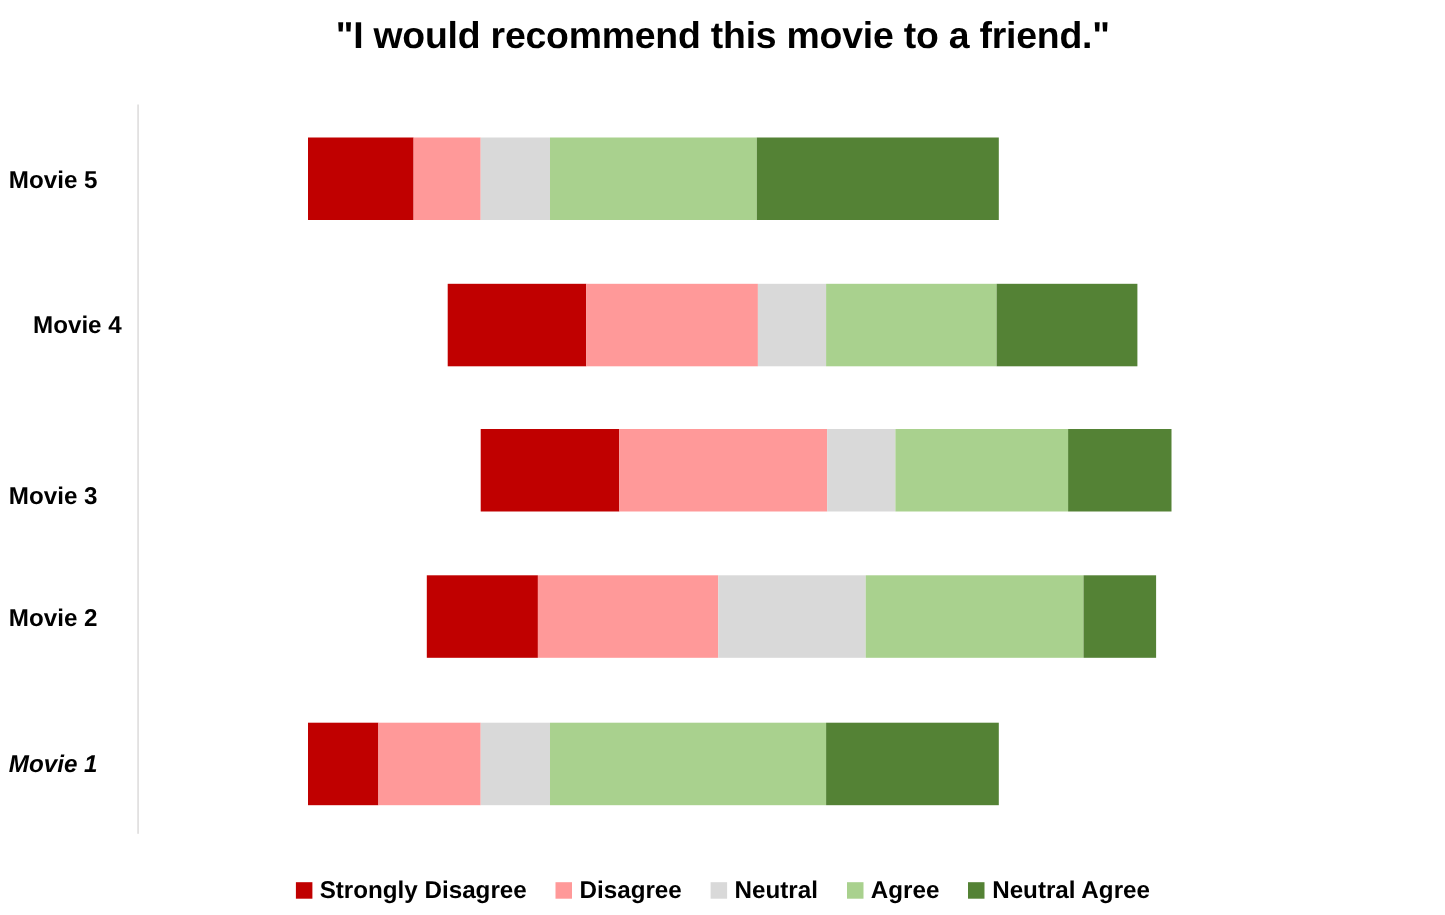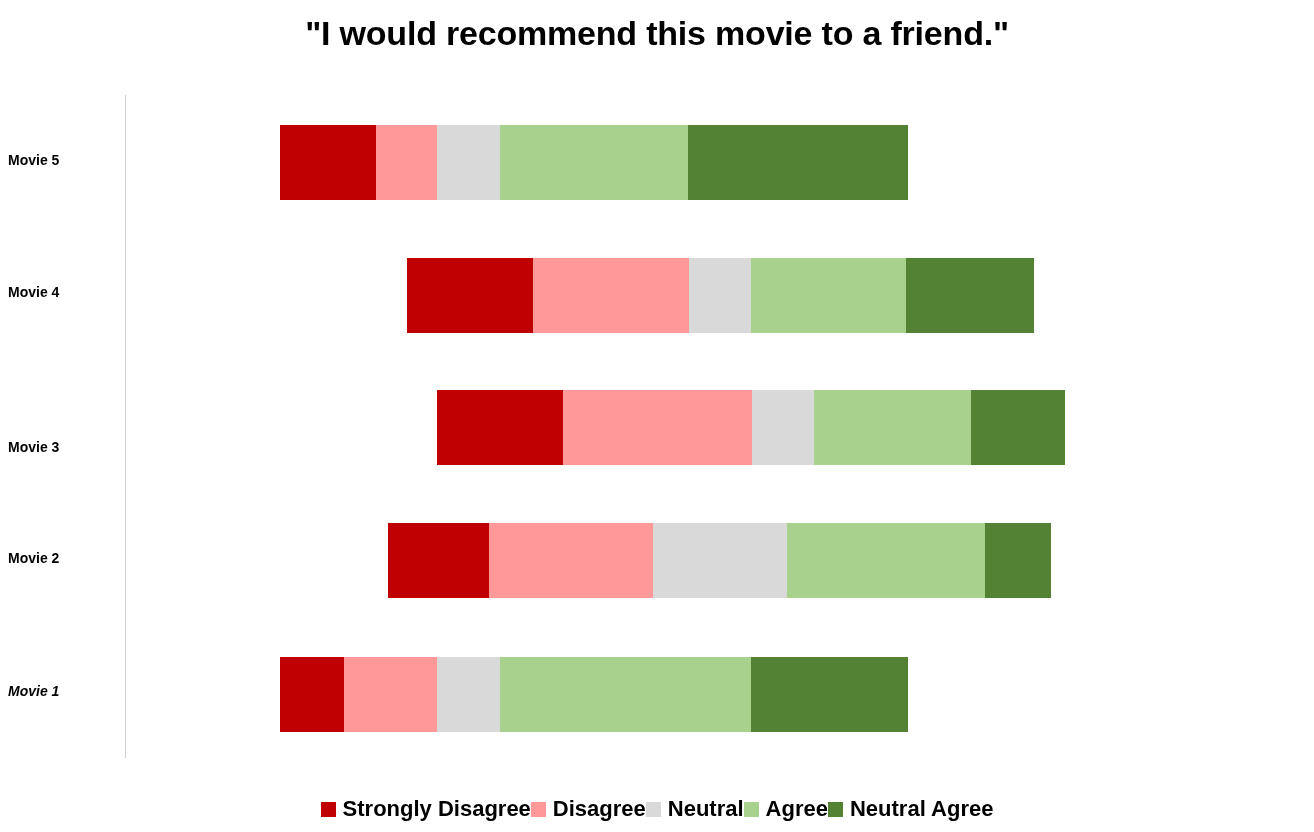--- a/index.html
+++ b/index.html
@@ -50,21 +50,21 @@
     width: 1px;
     height: 663px;
     background: #d0cece;
   }
 
   .cat-label {
     position: absolute;
     left: 8px;
     width: 110px;
     text-align: left;
-    font-size: 14px;
+    font-size: 22px;
     font-weight: bold;
     color: #000000;
     white-space: nowrap;
     line-height: 1;
   }
 
   .bar-row {
     position: absolute;
     height: 75px;
     display: flex;
@@ -79,20 +79,21 @@
   
   #legend {
     position: absolute;
     left: 0;
     top: 798px;
     width: 1314px;
     display: flex;
     flex-direction: row;
     justify-content: center;
     align-items: center;
+    gap: 26px;
   }
   .legend-item {
     display: flex;
     flex-direction: row;
     align-items: center;
     gap: 7px;
     white-space: nowrap;
   }
   .legend-swatch {
     width: 15px;
@@ -111,21 +112,21 @@
 <body>
 
 <div id="chart-root">
 
   <div id="chart-title">"I would recommend this movie to a friend."</div>
 
   <div id="plot-area">
     <div id="y-axis-line"></div>
 
     <div class="cat-label" style="top:153px;">Movie 5</div>
-    <div class="cat-label" style="top:285px;">Movie 4</div>
+    <div class="cat-label" style="top:285px;margin-left:22px;">Movie 4</div>
     <div class="cat-label" style="top:440px;">Movie 3</div>
     <div class="cat-label" style="top:551px;">Movie 2</div>
     <div class="cat-label" style="top:684px;font-style:italic;">Movie 1</div>
 
     <div class="bar-row" id="bar-row-0" style="left: 280px; top: 125px; height: 75px;">
       <span class="seg" title="Movie 5 — Strongly Disagree: 15%" style="width: 96px; background: rgb(192, 0, 0);"></span>
       <span class="seg" title="Movie 5 — Disagree: 10%" style="width: 61px; background: rgb(255, 153, 153);"></span>
       <span class="seg" title="Movie 5 — Neutral: 10%" style="width: 63px; background: rgb(217, 217, 217);"></span>
       <span class="seg" title="Movie 5 — Agree: 30%" style="width: 188px; background: rgb(169, 209, 142);"></span>
       <span class="seg" title="Movie 5 — Strongly Agree: 35%" style="width: 220px; background: rgb(84, 130, 53);"></span>

